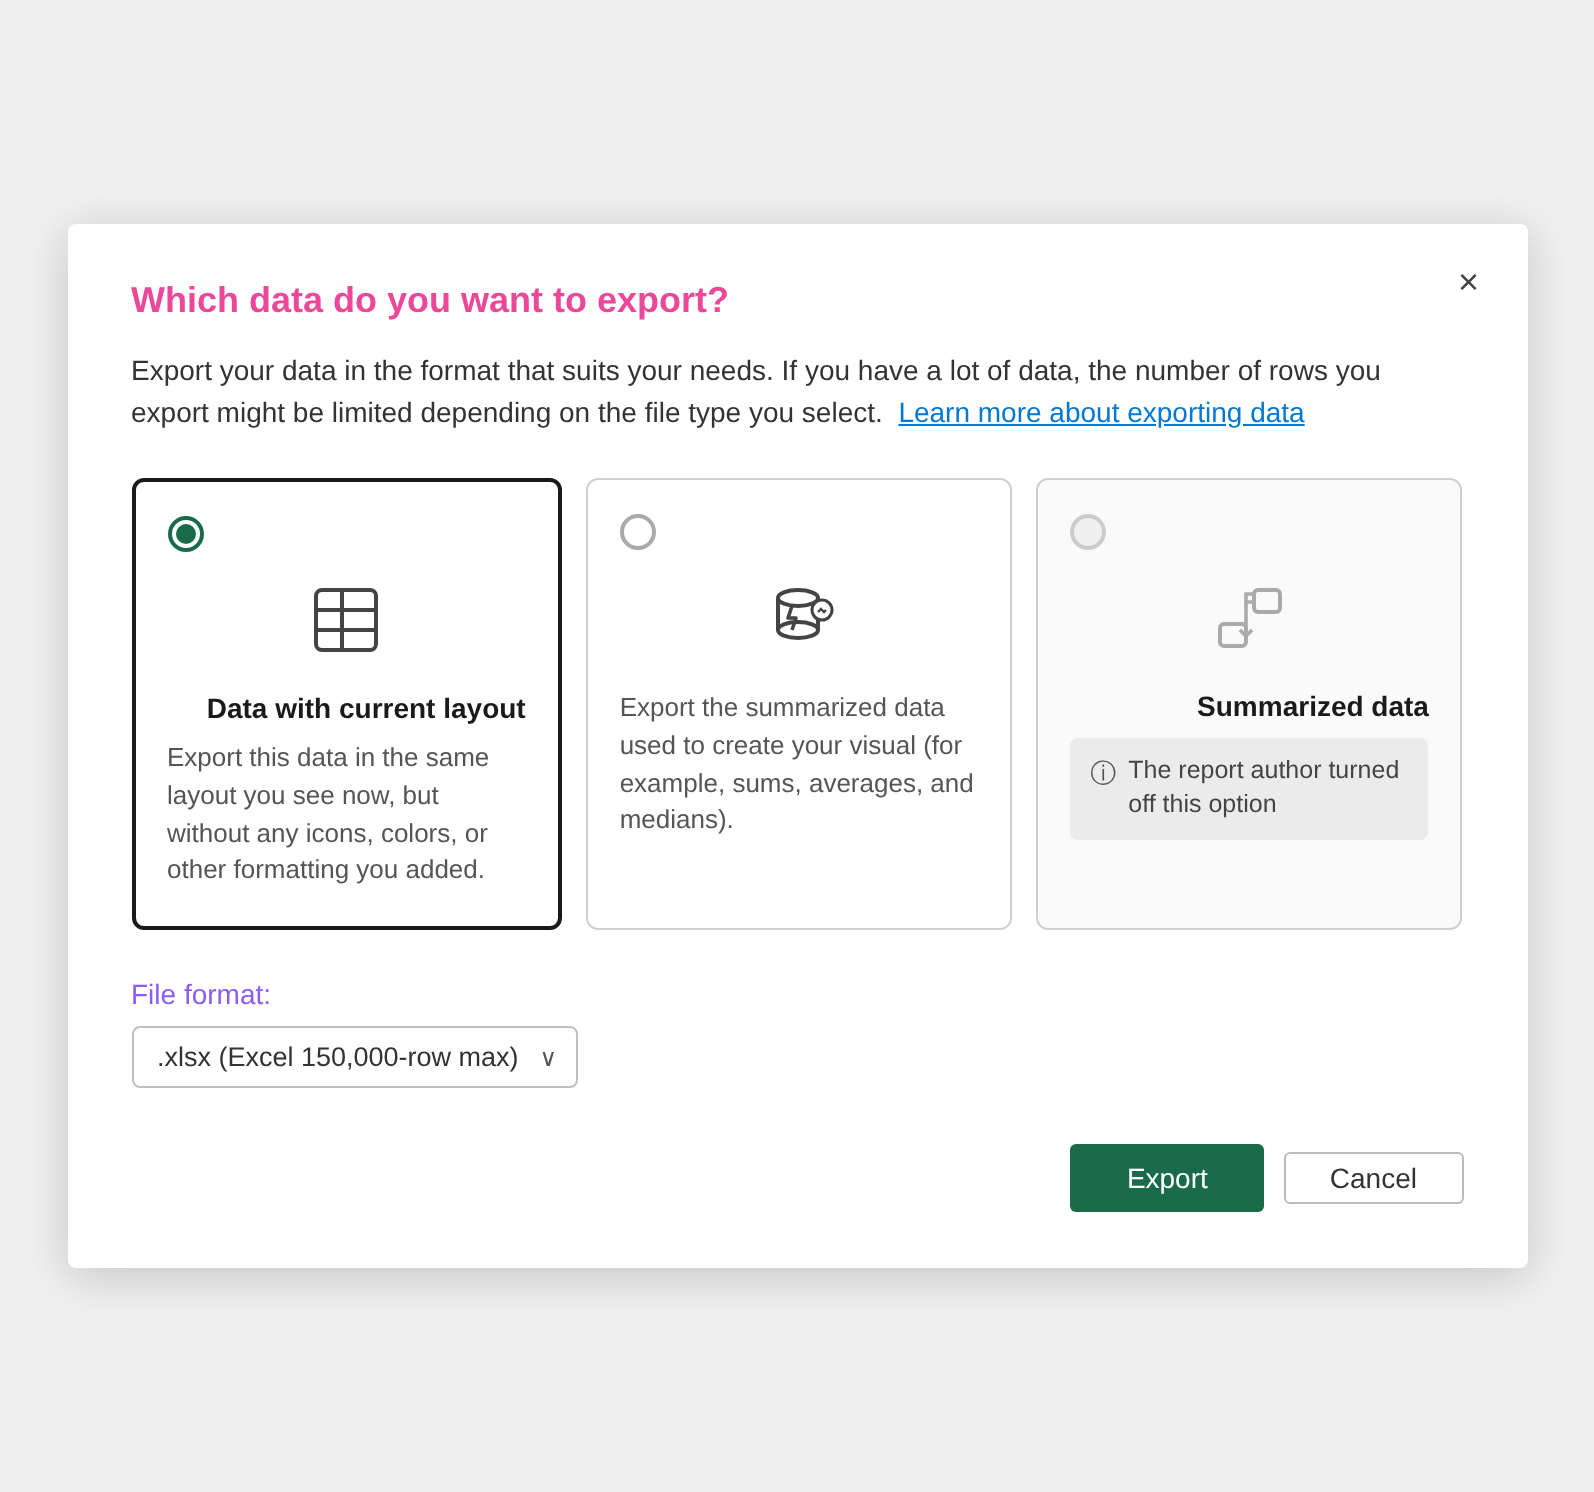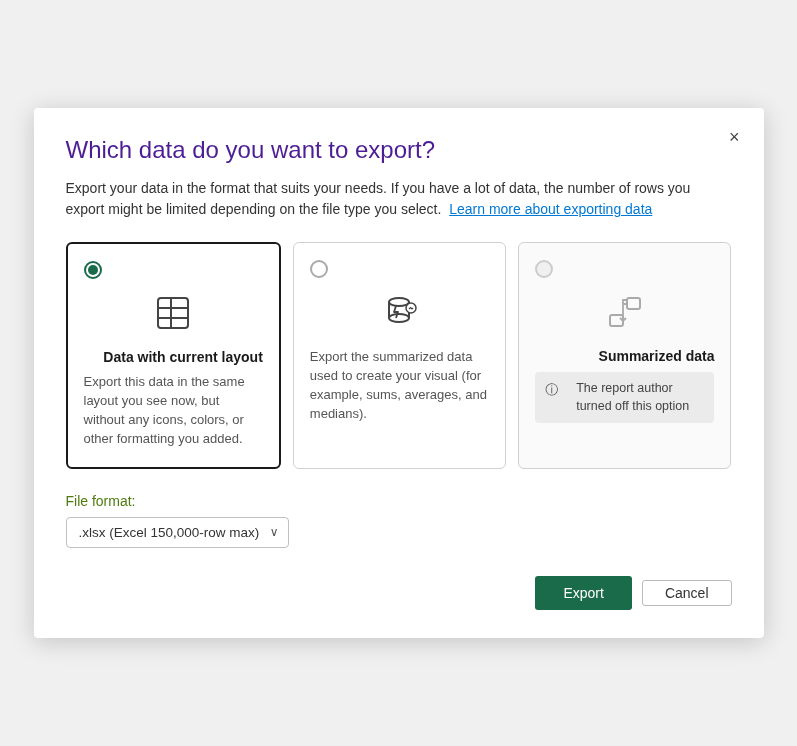--- a/index.html
+++ b/index.html
@@ -25,23 +25,23 @@
       right: 18px;
       background: none;
       border: none;
       font-size: 18px;
       cursor: pointer;
       color: #444;
       line-height: 1;
       padding: 4px 6px;
     }
     .dialog-title {
-      font-size: 24px;
-      font-weight: 400;
-      color: #4c1d95;
+      font-size: 18px;
+      font-weight: 700;
+      color: #ec4899;
       margin-bottom: 14px;
     }
     .dialog-description {
       font-size: 14px;
       color: #333;
       line-height: 1.5;
       margin-bottom: 6px;
     }
     .dialog-description a {
       color: #0078d4;
@@ -138,28 +138,27 @@
     .disabled-notice .info-icon {
       font-size: 13px;
       color: #555;
       flex-shrink: 0;
       margin-top: 1px;
     }
     .disabled-notice .notice-text {
       font-size: 12.5px;
       color: #444;
       line-height: 1.4;
-      margin-left: 12px;
     }
     .file-format-section {
       margin-bottom: 28px;
     }
     .file-format-label {
       font-size: 14px;
-      color: #4d7c0f;
+      color: #8b5cf6;
       margin-bottom: 8px;
     }
     .file-format-select {
       border: 1.5px solid #c0c0c0;
       border-radius: 4px;
       padding: 7px 28px 7px 12px;
       font-size: 13.5px;
       color: #333;
       background: #fff;
       cursor: pointer;

